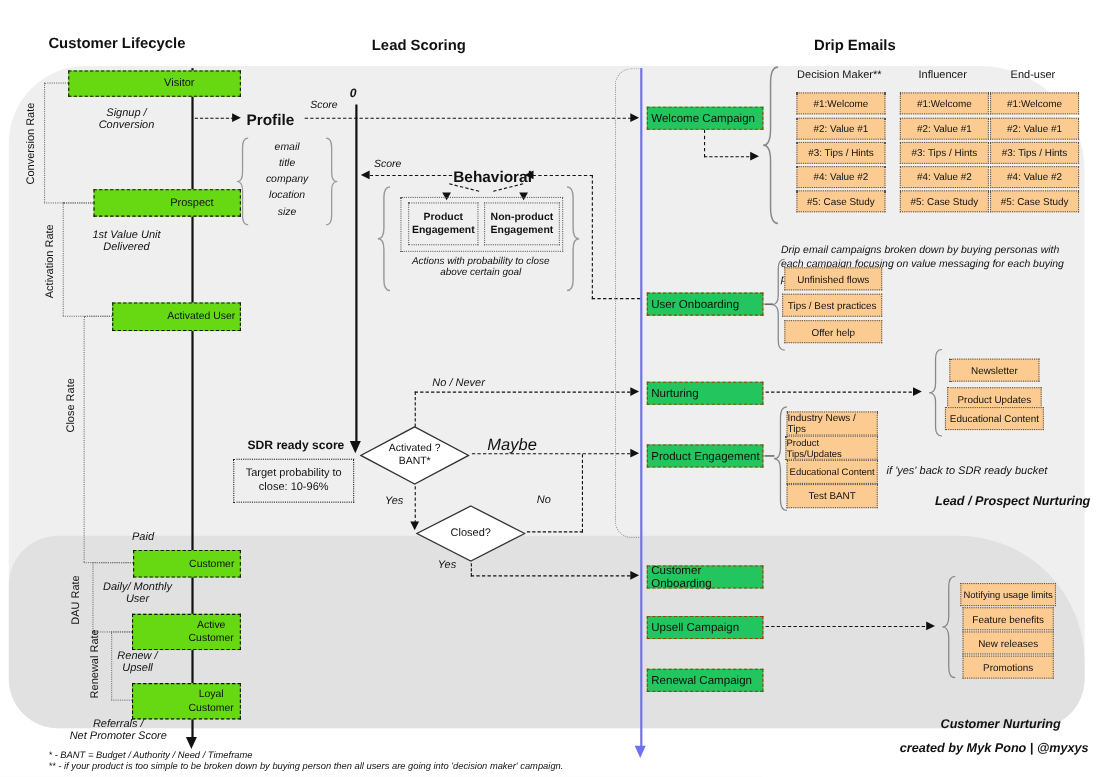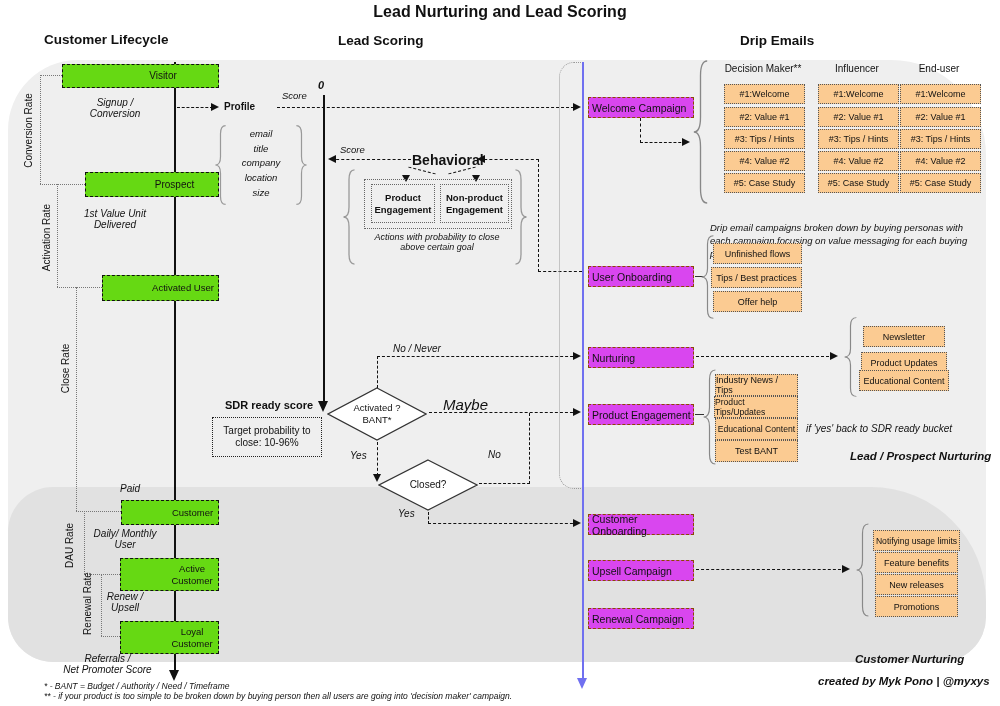--- a/index.html
+++ b/index.html
@@ -23,21 +23,21 @@
   
   .ar{width:0;height:0;}
   .ar-r{border-left:8px solid #111;border-top:4.5px solid transparent;border-bottom:4.5px solid transparent;}
   .ar-l{border-right:8px solid #111;border-top:4.5px solid transparent;border-bottom:4.5px solid transparent;}
   .ar-d{border-top:8px solid #111;border-left:4.5px solid transparent;border-right:4.5px solid transparent;}
   .ar-d.big{border-top:11px solid #111;border-left:5.5px solid transparent;border-right:5.5px solid transparent;}
   .ar-d.blue{border-top:11px solid #7070f0;border-left:5.5px solid transparent;border-right:5.5px solid transparent;}
   
   .stage{background:#66d913;border:1.6px dashed #111;display:flex;align-items:center;justify-content:center;
     font-size:10px;line-height:1.2;text-align:center;white-space:pre-line;padding-left:45px;}
-  .camp{background:#d946ef;border:1.6px dashed #8a4a00;display:flex;align-items:center;
+  .camp{background:#22c55e;border:1.6px dashed #8a4a00;display:flex;align-items:center;
     font-size:10.5px;padding-left:3px;box-sizing:border-box;}
   .mail{background:#fbcb92;border:1px dotted #555;display:flex;align-items:center;justify-content:center;
     font-size:9px;overflow:hidden;}
   .dotbox{border:1.5px dotted #222;background:transparent;}
   .rot{transform:rotate(-90deg);font-size:10px;text-align:center;width:90px;height:13px;}
   .brace-svg{position:absolute;}
   .dim-text{position:absolute;display:flex;align-items:center;justify-content:center;text-align:center;line-height:1.25;}
   .bucket{border-left:1.2px dotted #999;border-top:1.2px dotted #999;border-bottom:1.2px dotted #999;
     border-radius:15px 0 0 15px;}
 </style>
@@ -49,21 +49,20 @@
   <path id="braceL" d="M12.5,2 Q7,2 7,12 L7,40 Q7,50 1.5,50 Q7,50 7,60 L7,88 Q7,98 12.5,98"></path>
   <path id="braceR" d="M1.5,2 Q7,2 7,12 L7,40 Q7,50 12.5,50 Q7,50 7,60 L7,88 Q7,98 1.5,98"></path>
 </defs>
   </svg>
 
 <div id="canvas">
 
   <div class="abs panel" style="left:8px;top:60px;width:978px;height:602px;"></div>
   <div class="abs band" style="left:8px;top:487px;width:978px;height:175px;"></div>
 
-  <div class="abs b ctr" style="left:300px;top:3px;width:400px;font-size:16px;">Lead Nurturing and Lead Scoring</div>
   <div class="abs b" style="left:44px;top:32px;font-size:13.5px;">Customer Lifecycle</div>
   <div class="abs b" style="left:338px;top:33px;font-size:13.5px;">Lead Scoring</div>
   <div class="abs b" style="left:740px;top:33px;font-size:13.5px;">Drip Emails</div>
 
   <div class="abs solid-v" style="left:174px;top:62px;height:610px;"></div>
   <div class="abs ar ar-d big" style="left:169px;top:670px;"></div>
 
   <div class="abs vdot" style="left:40px;top:75px;height:109px;"></div>
   <div class="abs hdot" style="left:40px;top:75px;width:22px;"></div>
   <div class="abs hdot" style="left:40px;top:184px;width:45px;"></div>
@@ -102,21 +101,21 @@
   <div class="abs it ctr pre" style="left:95px;top:483px;width:70px;font-size:10px;">Paid</div>
   <div class="abs it ctr pre" style="left:80px;top:528px;width:90px;font-size:10px;">Daily/ Monthly
 User</div>
   <div class="abs it ctr pre" style="left:80px;top:591px;width:90px;font-size:10px;">Renew /
 Upsell</div>
   <div class="abs it ctr pre" style="left:45px;top:653px;width:125px;font-size:10px;">Referrals /
 Net Promoter Score</div>
 
   <div class="abs hd" style="left:177px;top:107px;width:36px;"></div>
   <div class="abs ar ar-r" style="left:211px;top:103px;"></div>
-  <div class="abs b" style="left:224px;top:101px;font-size:10px;">Profile</div>
+  <div class="abs b" style="left:224px;top:101px;font-size:14px;">Profile</div>
   <div class="abs it" style="left:282px;top:90px;font-size:9.5px;">Score</div>
   <div class="abs hd" style="left:277px;top:107px;width:302px;"></div>
   <div class="abs ar ar-r" style="left:573px;top:103px;"></div>
 
   <div class="abs b it" style="left:318px;top:79px;font-size:11px;">0</div>
   <div class="abs solid-v" style="left:323px;top:95px;height:308px;"></div>
   <div class="abs ar ar-d big" style="left:318px;top:401px;"></div>
 
   <svg class="brace-svg" style="left:214px;top:124px;" width="13" height="82" viewBox="0 0 14 100" preserveAspectRatio="none">
       <use href="#braceL" fill="none" stroke="#999" stroke-width="1.3"></use>

